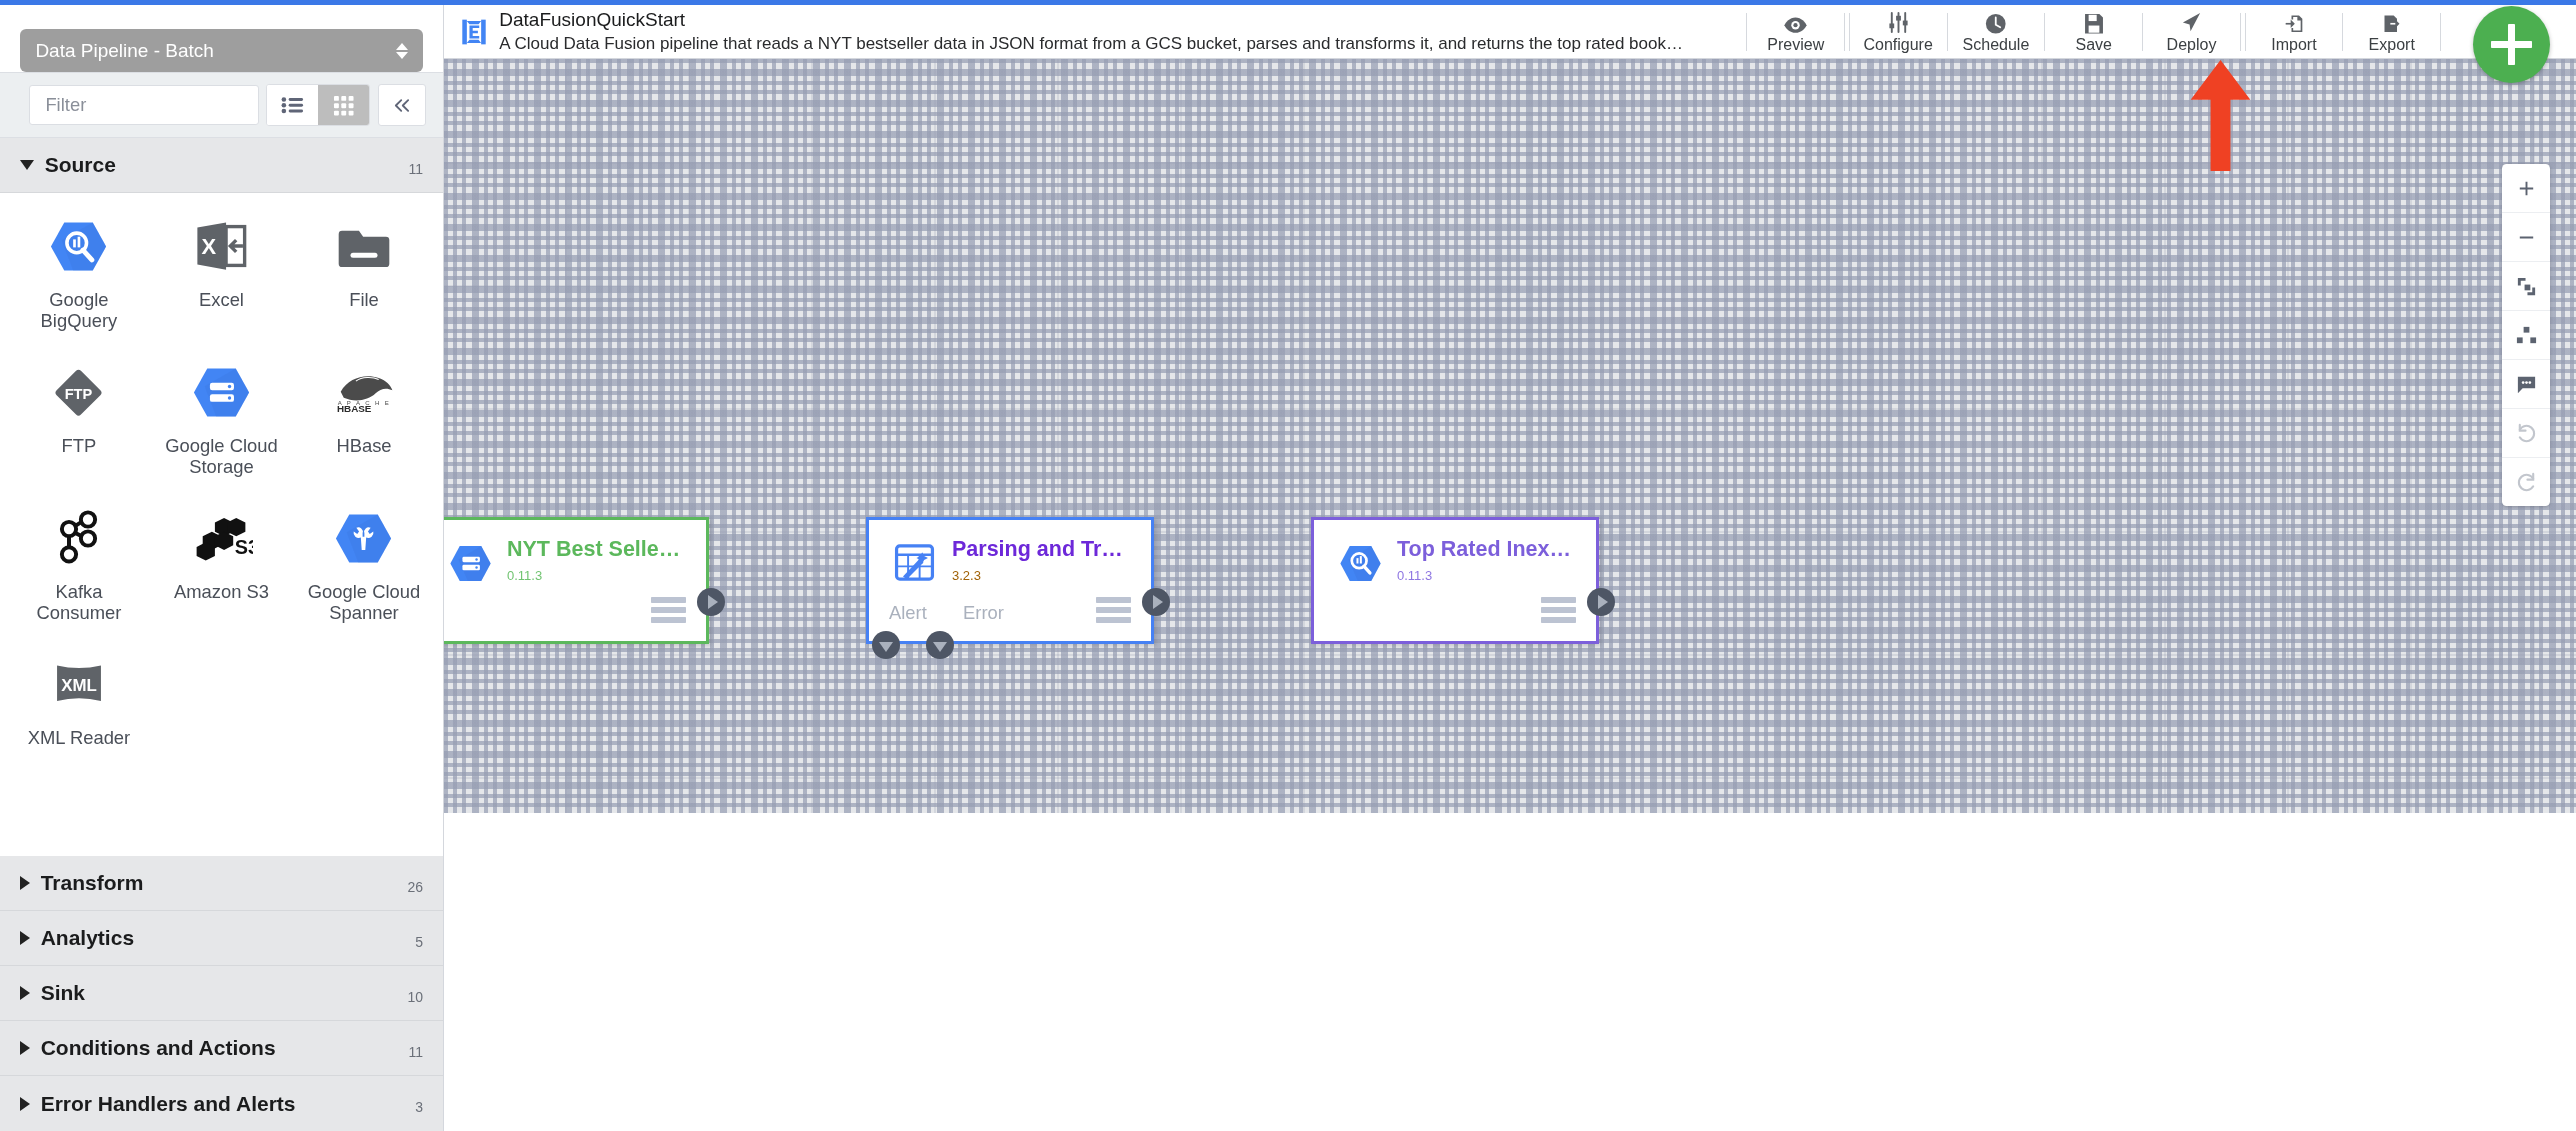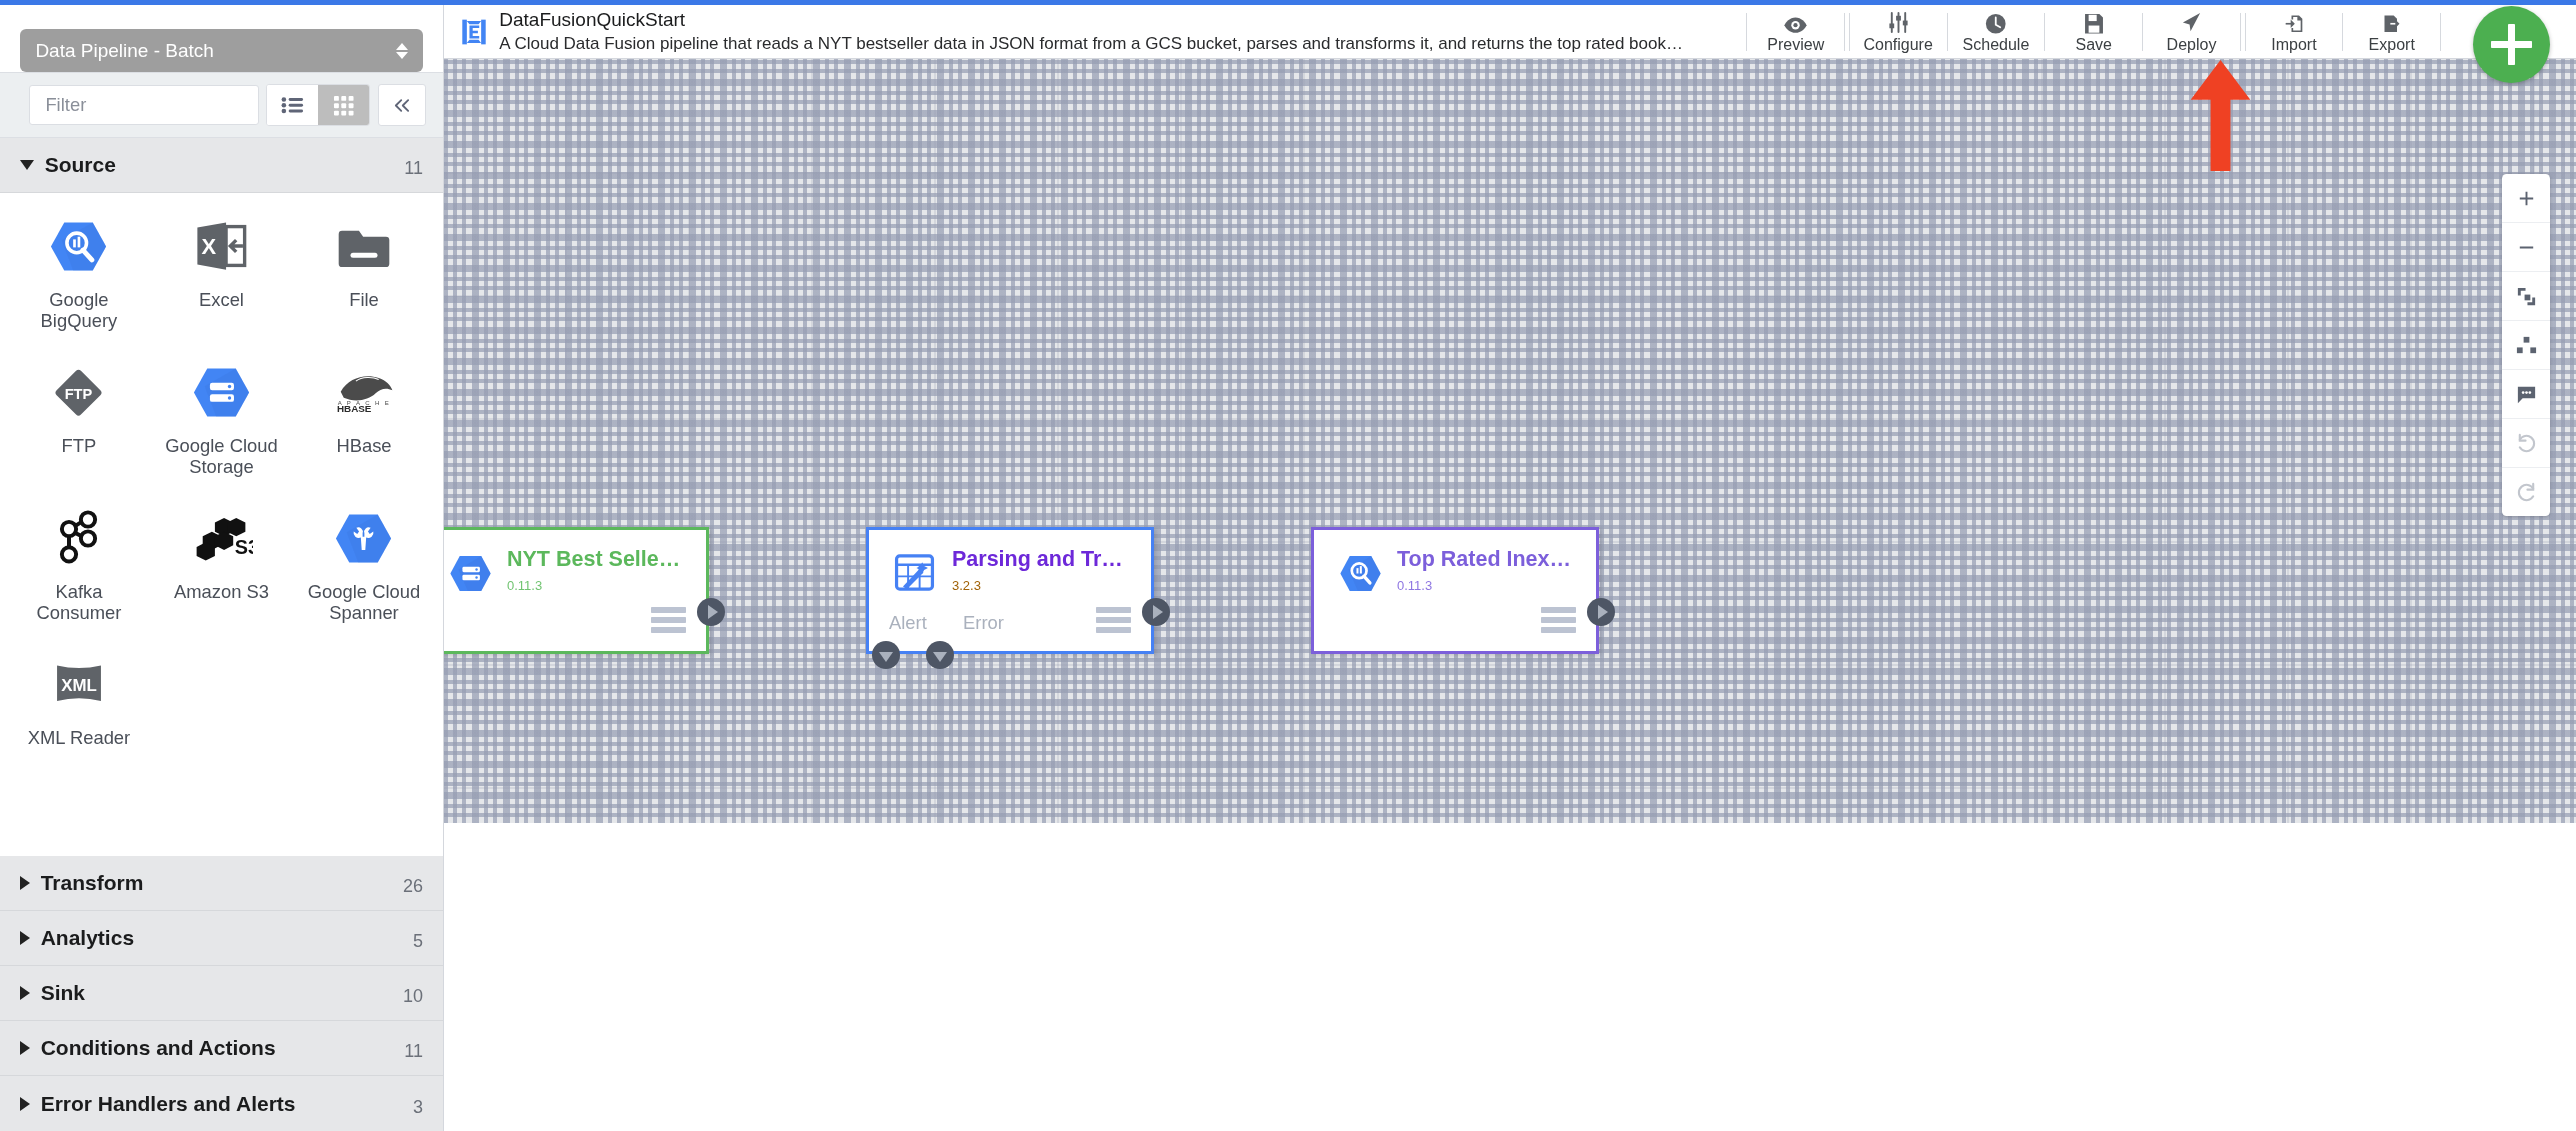--- a/index.html
+++ b/index.html
@@ -37,35 +37,35 @@
   .vbtn{width:51px;display:flex;align-items:center;justify-content:center;cursor:pointer;background:#fff;}
   .vbtn.active{background:#bdbdbd;}
   .collapse-btn{width:46px;height:40px;background:#fff;border:0.8px solid #dbdee3;border-radius:3.1px;
                 display:flex;align-items:center;justify-content:center;cursor:pointer;
                 color:#5f6571;font-size:21.5px;}
 
   .group-hdr{height:55px;background:#e6e7e9;border-bottom:0.8px solid #d6d8db;
              display:flex;align-items:center;justify-content:space-between;
              padding:0 20px;box-sizing:border-box;cursor:pointer;}
   .group-hdr .gl{display:flex;align-items:center;gap:10.7px;font-size:21px;font-weight:bold;color:#1b1c1d;}
-  .group-hdr .gc{font-size:18px;color:#6b7079;margin-top:7px;}
+  .group-hdr .gc{font-size:14px;color:#6b7079;margin-top:7px;}
   .caret{width:0;height:0;}
   .caret.down{border-left:7.7px solid transparent;border-right:7.7px solid transparent;border-top:10px solid #222;}
   .caret.right{border-top:7.7px solid transparent;border-bottom:7.7px solid transparent;border-left:10px solid #222;}
 
   .plugin-grid{background:#fff;padding:20px 7.7px 14px 7.7px;display:flex;flex-wrap:wrap;}
   .plugin{width:33.33%;box-sizing:border-box;display:flex;flex-direction:column;align-items:center;
           margin-bottom:28px;cursor:grab;}
   .plugin .ico{width:66px;height:66px;display:flex;align-items:center;justify-content:center;margin-bottom:10.7px;}
   .plugin .nm{font-size:18.4px;color:#4a4f58;text-align:center;line-height:1.12;max-width:130px;font-weight:400;}
 
   .sb-bottom{position:absolute;left:0;bottom:0;width:100%;}
 
   
-  .canvas{position:absolute;left:444px;top:51px;width:2132px;height:772px;
+  .canvas{position:absolute;left:444px;top:41px;width:2132px;height:772px;
           background-color:#e5e7ea;
           background-image:
              linear-gradient(to right,  rgba(148,155,175,.45) 0.8px, transparent 0.8px),
              linear-gradient(to bottom, rgba(148,155,175,.45) 0.8px, transparent 0.8px),
              repeating-linear-gradient(to right, rgba(150,157,178,.55) 0 3.8px, transparent 3.8px 9.2px),
              repeating-linear-gradient(to bottom, rgba(150,157,178,.55) 0 3.8px, transparent 3.8px 9.2px);
           background-size:123px 123px,123px 123px,31px 31px,31px 31px;
           background-position:-1.5px -1.5px,-1.5px -1.5px,0 0,0 0;
           overflow:hidden;}
   .canvas::before{

